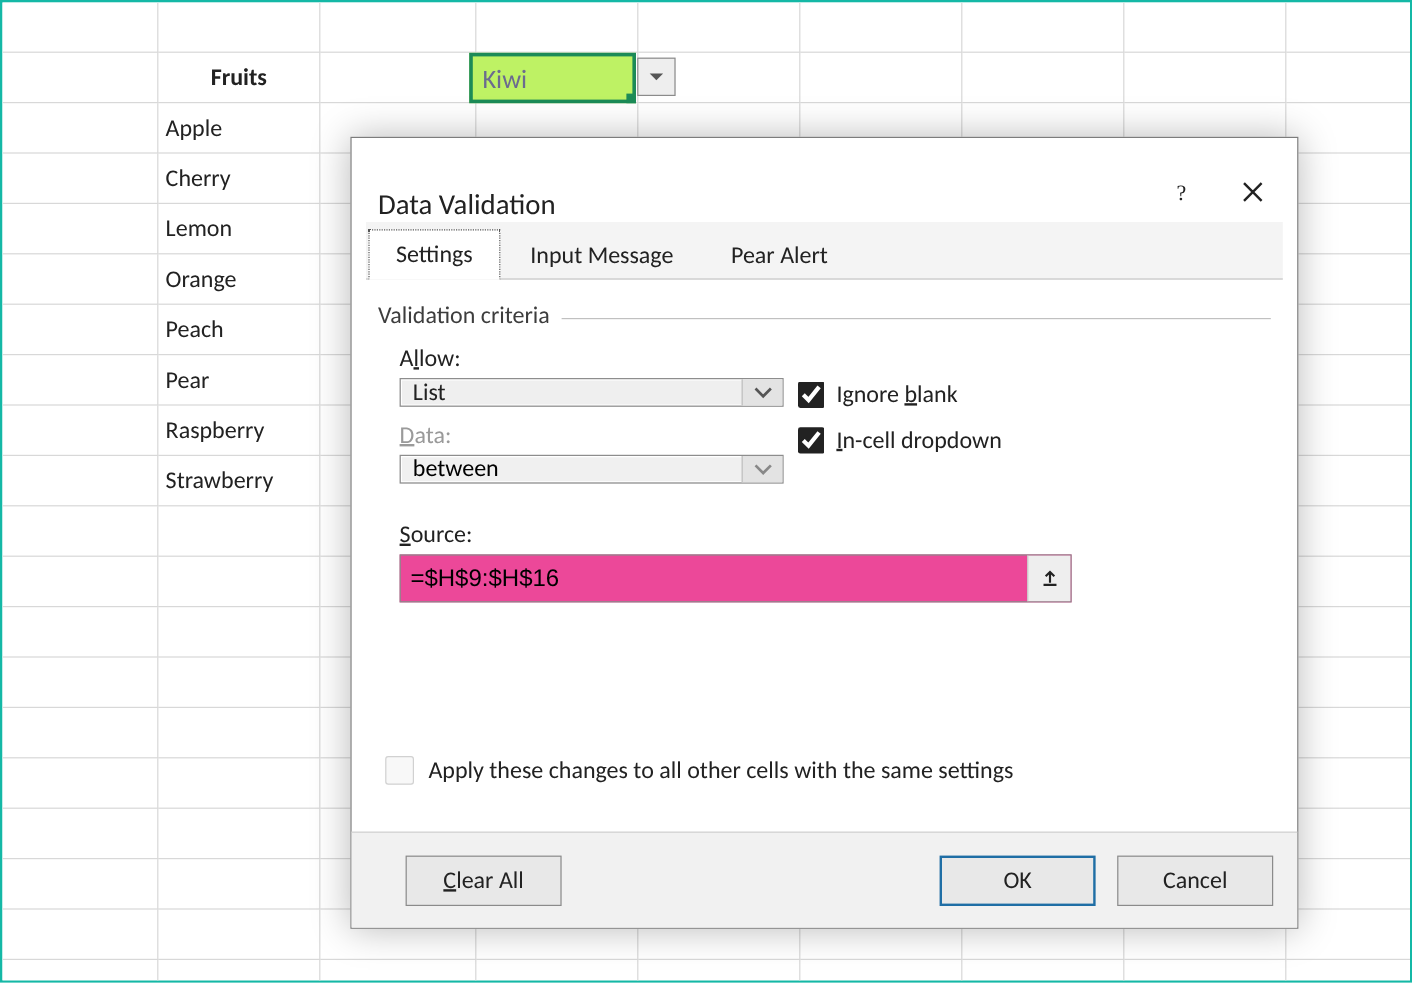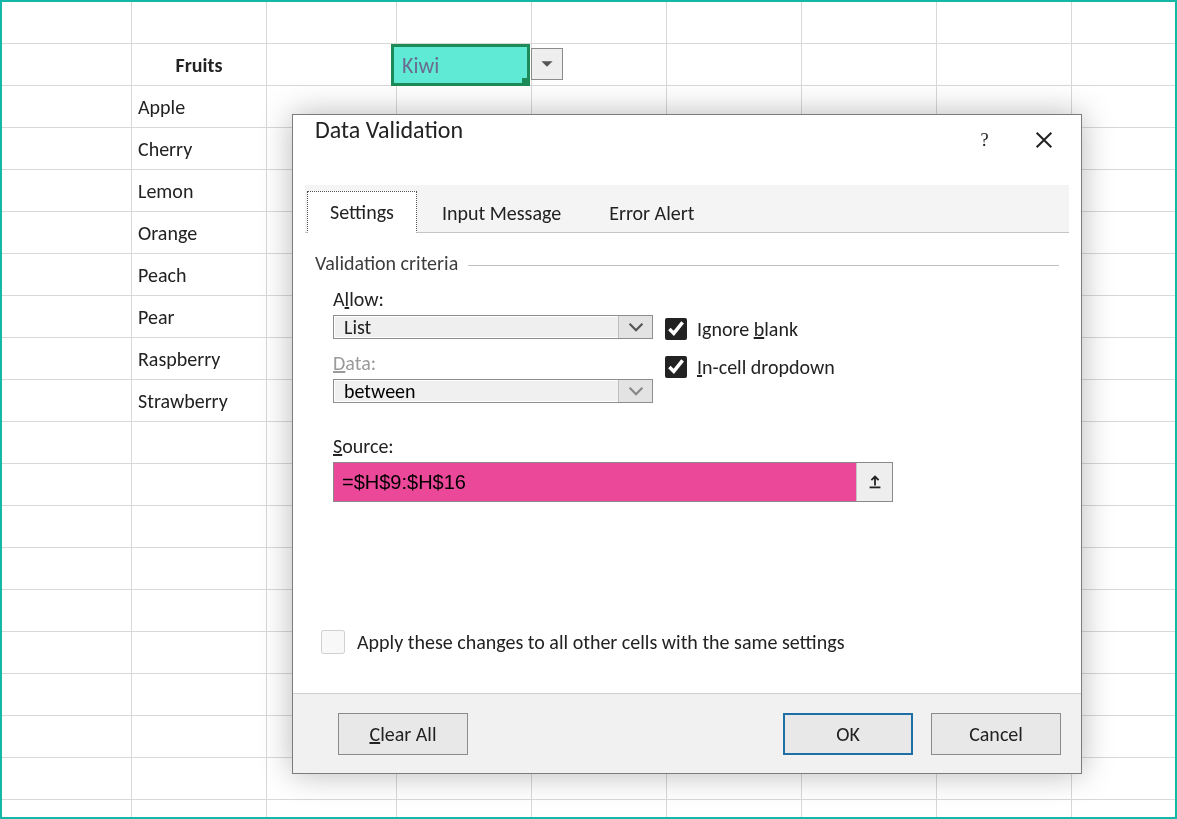--- a/index.html
+++ b/index.html
@@ -30,39 +30,39 @@
   
   .sel-wrap{
     position:absolute;
     left:395px;top:42px;
     width:150px;height:42px;
     pointer-events:none;
   }
   .sel-cell{
     position:absolute;left:-6px;top:0;width:139px;height:42px;
     border:3px solid #1c8b57;
-    background:#5eead4;display:flex;align-items:center;padding:0 8px;
+    background:#bef264;display:flex;align-items:center;padding:0 8px;
     color:#6b6b8f;font-size:22px;pointer-events:auto;
   }
   .sel-handle{position:absolute;right:-3px;bottom:-3px;width:8px;height:8px;background:#1c8b57}
   .sel-dd{
     position:absolute;left:134px;top:4px;width:32px;height:32px;
     border:1px solid #8b8b8b;background:#eee;
     display:flex;align-items:center;justify-content:center;pointer-events:auto;
   }
   .sel-dd svg{width:14px;height:14px}
 
   
   .dialog{
     position:absolute;left:290px;top:112px;width:790px;height:660px;
     background:#fff;border:1px solid #7c7c7c;
     box-shadow:0 0 30px rgba(0,0,0,.28);
   }
   .title-row{
-    display:flex;align-items:flex-start;height:70px;padding:0 12px 0 22px;
+    display:flex;align-items:flex-end;height:70px;padding:0 12px 0 22px;
     font-size:24px;
   }
   .title-row .spacer{flex:1}
   .title-btn{width:50px;height:50px;display:flex;align-items:center;justify-content:center;margin-left:8px;cursor:pointer}
   .title-btn svg{width:22px;height:22px}
 
   .tabs{
     margin:0 12px;padding:0 2px;
     display:flex;align-items:flex-end;height:48px;
     border-bottom:1px solid #c5c5c5;
@@ -348,21 +348,21 @@
     <div class="title-btn">
       <svg viewBox="0 0 24 24">
             <path d="M4 4 L20 20 M20 4 L4 20" stroke="#222" stroke-width="2.2" fill="none"></path>
           </svg>
     </div>
   </div>
 
   <div class="tabs">
     <div class="tab active">Settings</div>
     <div class="tab">Input Message</div>
-    <div class="tab">Error Alert</div>
+    <div class="tab">Pear Alert</div>
   </div>
 
   <div class="body">
     <div class="groupline">
       <span>Validation criteria</span>
       <div class="rule"></div>
     </div>
 
     <div class="row2">
       <div class="col-fields">

